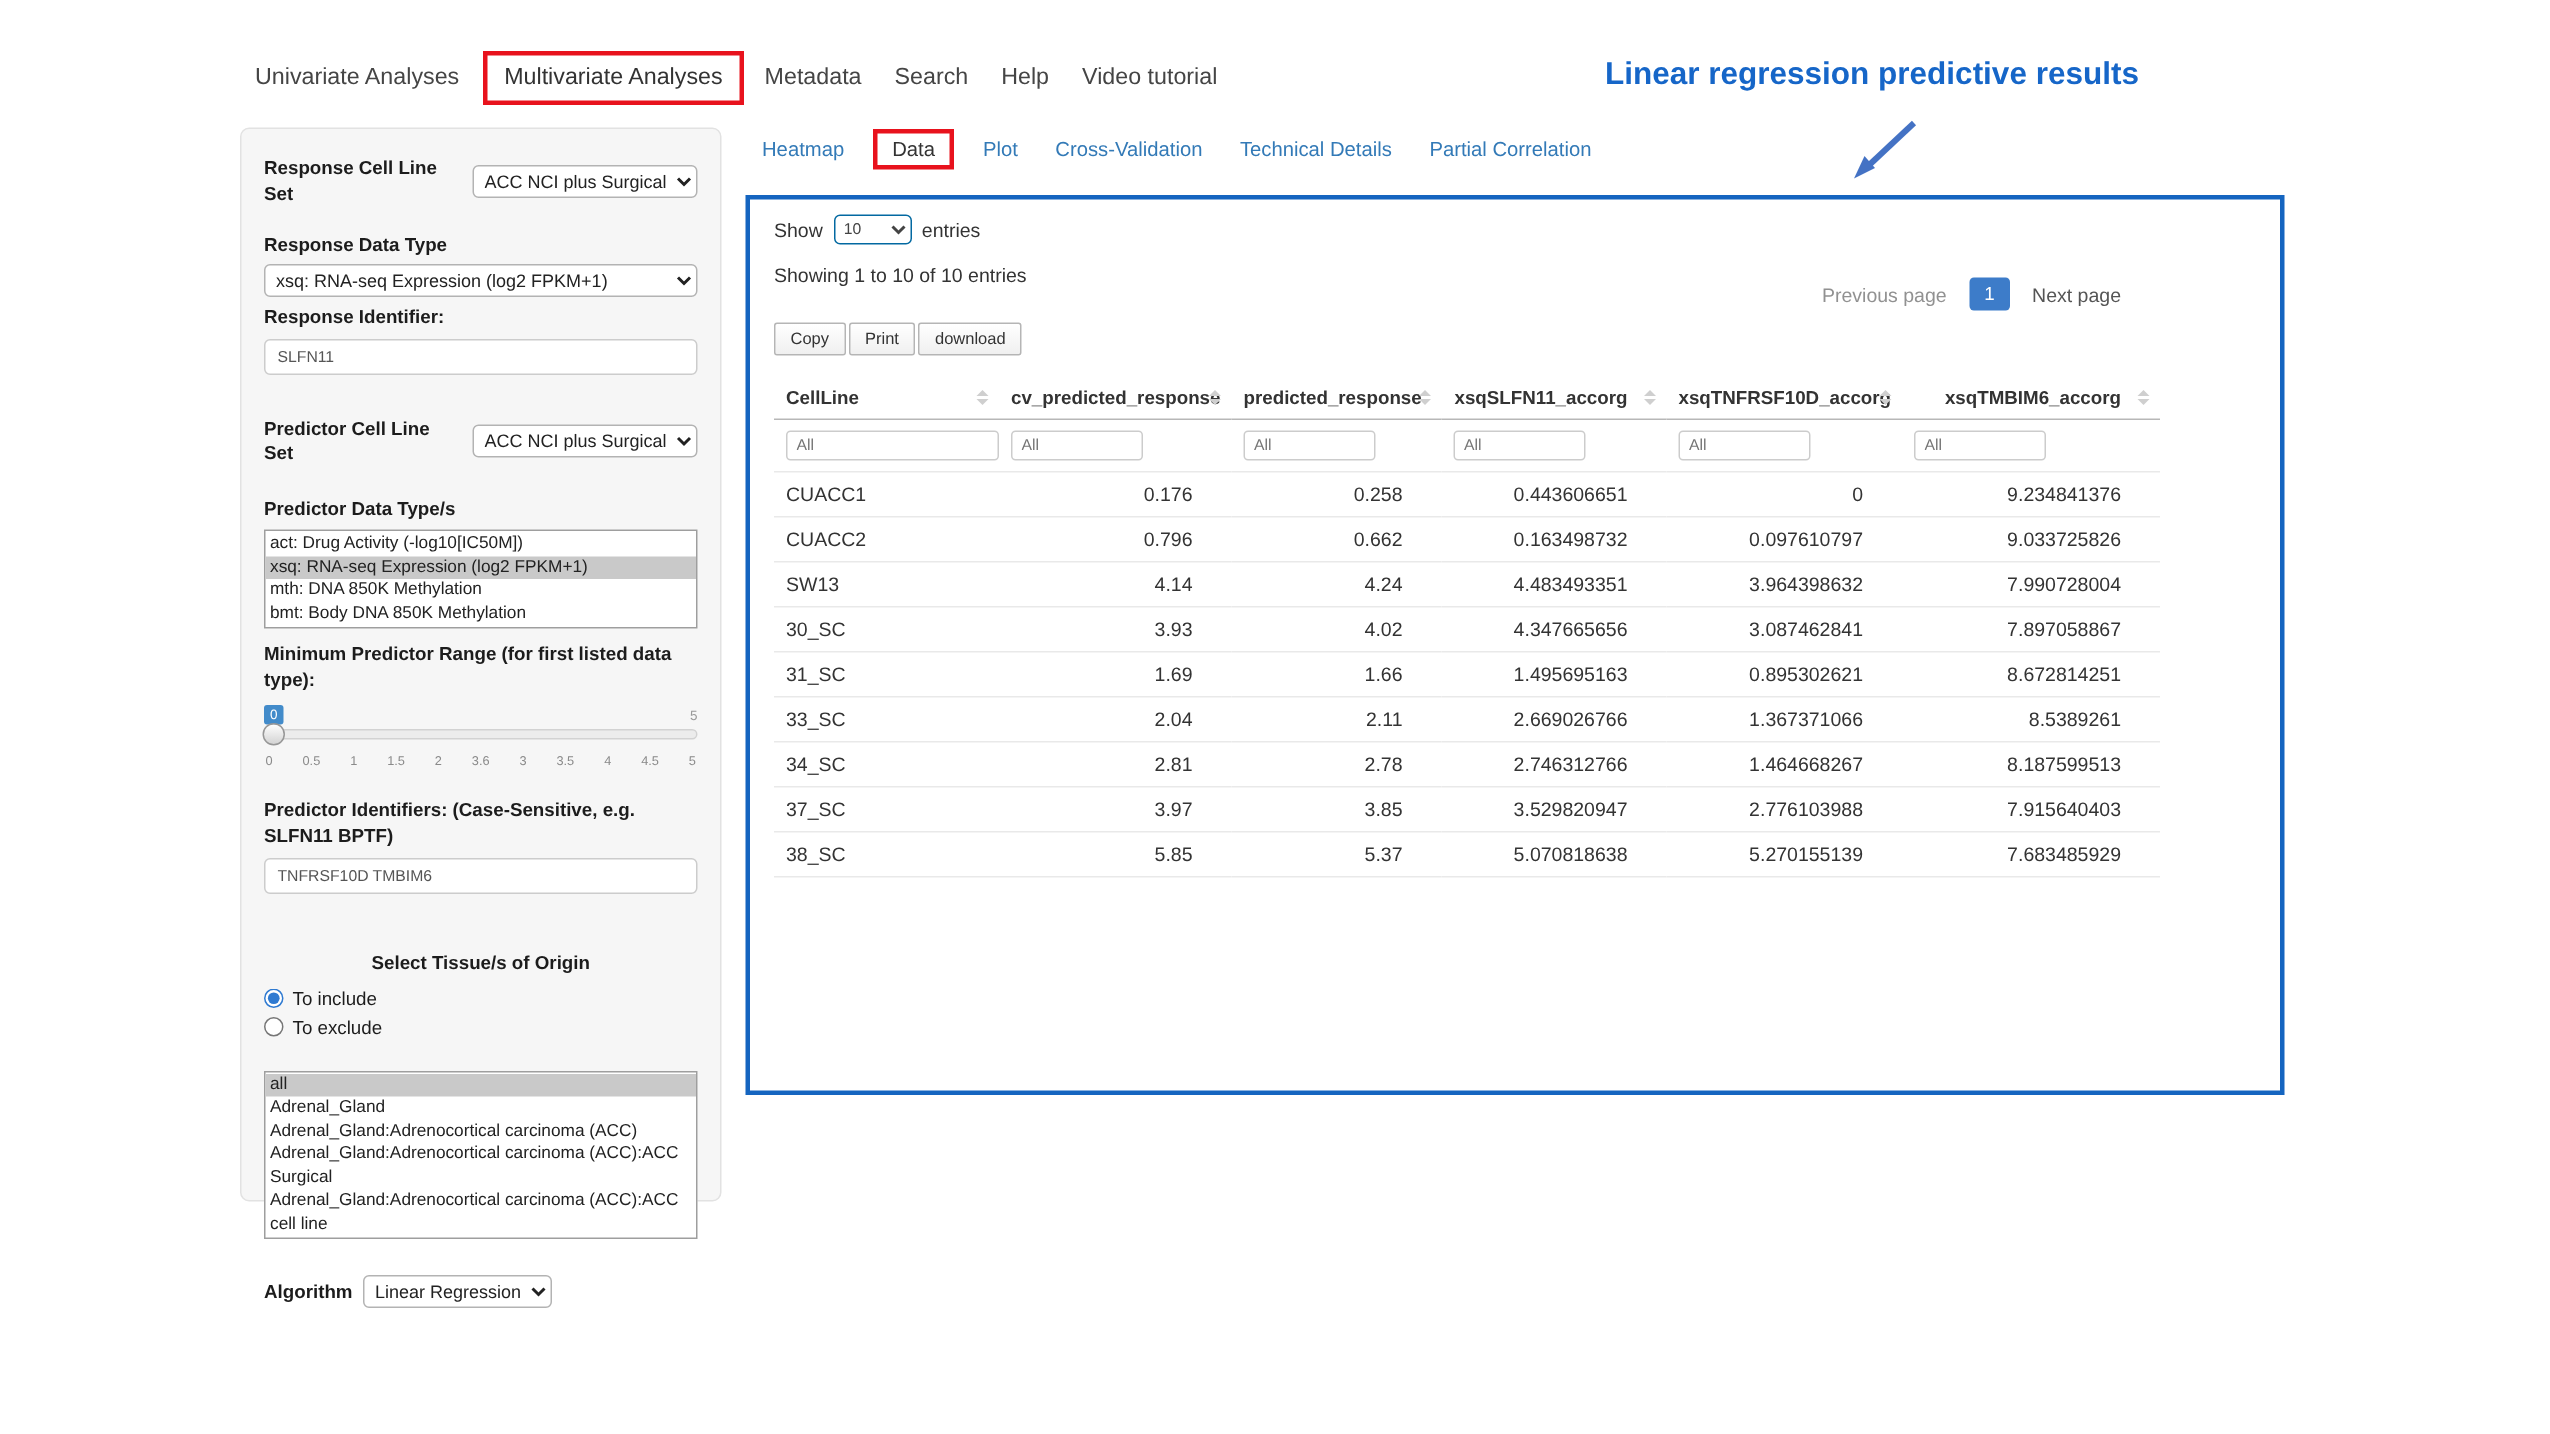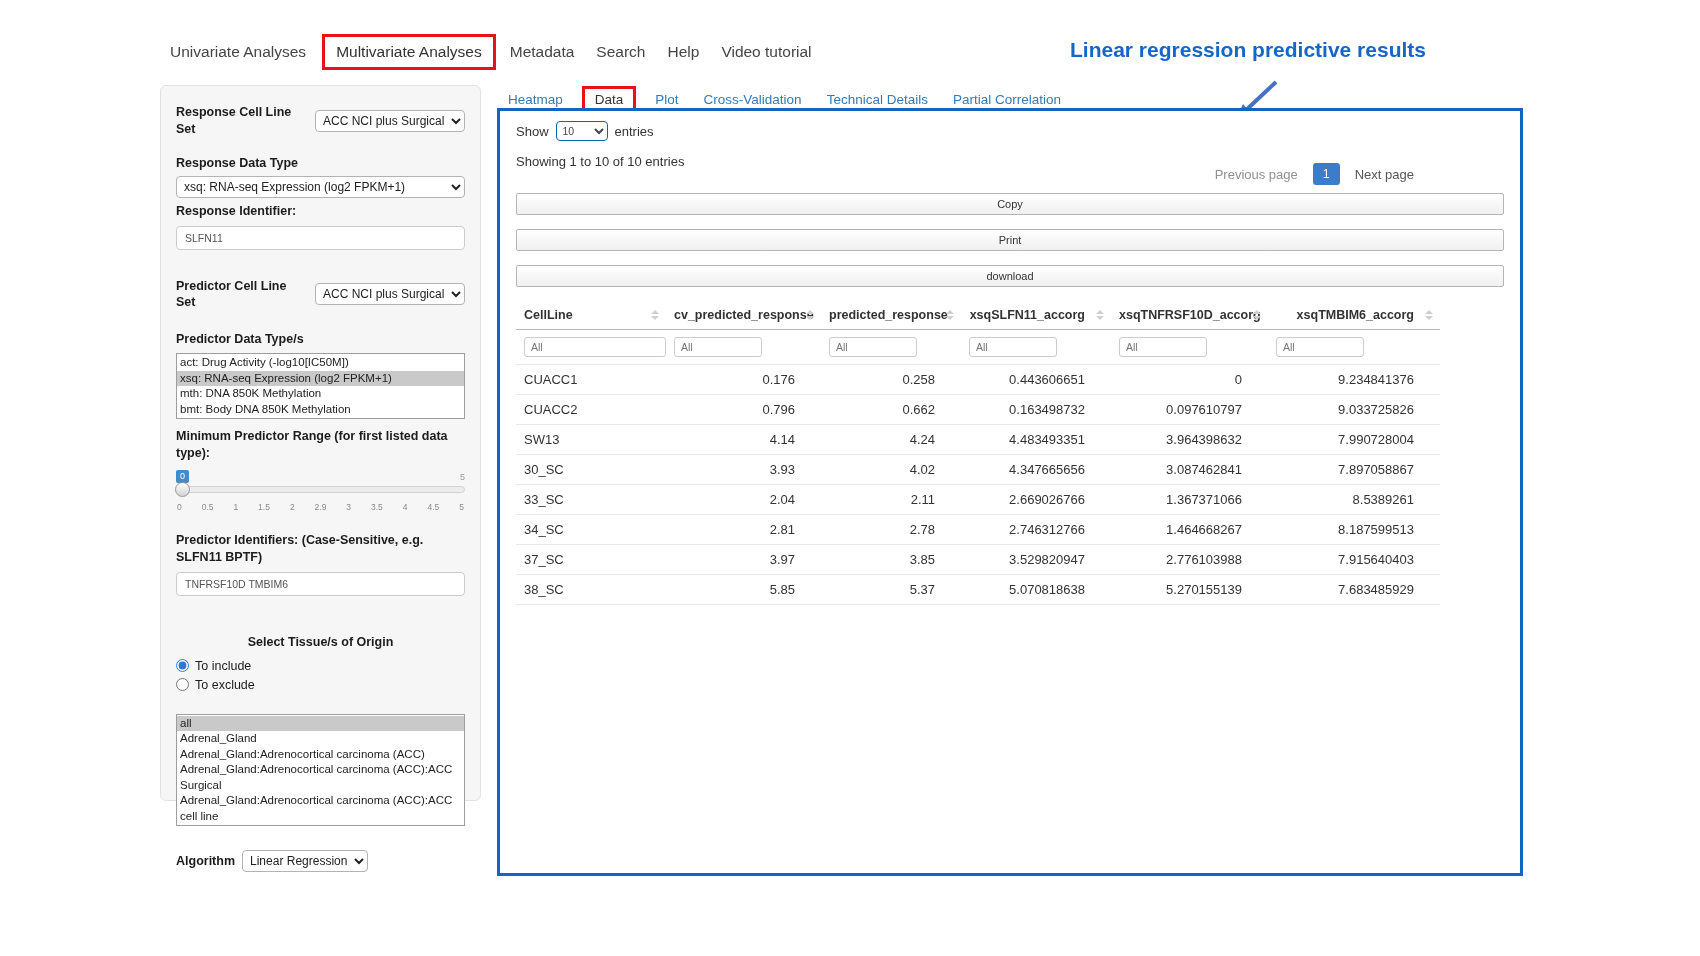--- a/index.html
+++ b/index.html
@@ -38,30 +38,30 @@
   .radio-group { margin-top:8px; }
   .radio-row { display:flex; align-items:center; gap:6px; margin-top:5px; font-size:12.5px; cursor:pointer; }
   .radio-row input { accent-color:#2f7ad1; width:13px; height:13px; margin:0; }
 
   
   .tabs { position:absolute; left:508px; top:86px; display:flex; align-items:center; gap:25px; font-size:13.5px; }
   .tab { color:#337ab7; cursor:pointer; white-space:nowrap; }
   .tab.active { color:#333; border:3px solid #e8121d; padding:3px 10px; margin:0 -6px; }
 
   
-  .result-panel { position:absolute; left:497px; top:108px; width:1026px; height:768px; border:3px solid #1565c0;
+  .result-panel { position:absolute; left:497px; top:130px; width:1026px; height:600px; border:3px solid #1565c0;
                   background:#fff; padding:10px 16px; }
   .show-row { display:flex; align-items:center; gap:7px; font-size:13px; color:#333; }
   .entries-select { font-family:inherit; font-size:10.5px; color:#444; border:1px solid #0369a1; border-radius:4px; background:#fff; padding:2px 2px; width:52px; }
   .info-text { margin-top:13px; font-size:13px; color:#333; }
   .pagination { position:absolute; top:52px; right:106px; display:flex; align-items:center; gap:15px; font-size:13px; }
   .page-prev { color:#919191; cursor:default; }
   .page-num { background:#3d7cc9; color:#fff; padding:4px 10px; border-radius:3px; font-size:12.5px; cursor:pointer; }
   .page-next { color:#555; cursor:pointer; }
-  .btn-row { margin-top:24px; display:flex; gap:14px;flex-direction:column; }
+  .btn-row { margin-top:24px; display:flex; gap:2px; }
   .dt-btn { font-family:inherit; font-size:11px; padding:4px 10px; border:1px solid #b5b5b5; border-radius:2px;
             background:linear-gradient(#ffffff,#f0f0f0); color:#333; cursor:pointer; }
 
   table.data { margin-top:14px; border-collapse:collapse; width:924px; font-size:13px; color:#333; table-layout:fixed; }
   table.data th { font-weight:bold; text-align:left; padding:7px 26px 7px 8px; border-bottom:1px solid #b7b7b7; position:relative; white-space:nowrap; font-size:12.5px; }
   table.data th.num { text-align:right; }
   .sort-icons { position:absolute; right:7px; top:50%; transform:translateY(-50%); display:inline-flex; flex-direction:column; gap:2px; }
   .sort-icons i { display:block; width:0; height:0; border-left:4px solid transparent; border-right:4px solid transparent; }
   .sort-up { border-bottom:4px solid #cfcfcf; }
   .sort-down { border-top:4px solid #cfcfcf; }
@@ -128,21 +128,21 @@
       <span class="slider-badge">0</span>
       <span class="slider-max">5</span>
       <div class="slider-track"></div>
       <div class="slider-handle"></div>
       <div class="slider-ticks">
           <span>0</span>
           <span>0.5</span>
           <span>1</span>
           <span>1.5</span>
           <span>2</span>
-          <span>2.9</span>
+          <span>3.6</span>
           <span>3</span>
           <span>3.5</span>
           <span>4</span>
           <span>4.5</span>
           <span>5</span>
         </div>
     </div>
 
     <div class="fld-label" style="margin-top:14px;">Predictor Identifiers: (Case-Sensitive, e.g. SLFN11 BPTF)</div>
     <input class="text-input" type="text" value="TNFRSF10D TMBIM6" style="">
@@ -281,20 +281,28 @@
           </tr>
           <tr>
             <td class="">30_SC</td>
             <td class="num">3.93</td>
             <td class="num">4.02</td>
             <td class="num">4.347665656</td>
             <td class="num">3.087462841</td>
             <td class="num">7.897058867</td>
           </tr>
           <tr>
+            <td class="">31_SC</td>
+            <td class="num">1.69</td>
+            <td class="num">1.66</td>
+            <td class="num">1.495695163</td>
+            <td class="num">0.895302621</td>
+            <td class="num">8.672814251</td>
+          </tr>
+          <tr>
             <td class="">33_SC</td>
             <td class="num">2.04</td>
             <td class="num">2.11</td>
             <td class="num">2.669026766</td>
             <td class="num">1.367371066</td>
             <td class="num">8.5389261</td>
           </tr>
           <tr>
             <td class="">34_SC</td>
             <td class="num">2.81</td>

